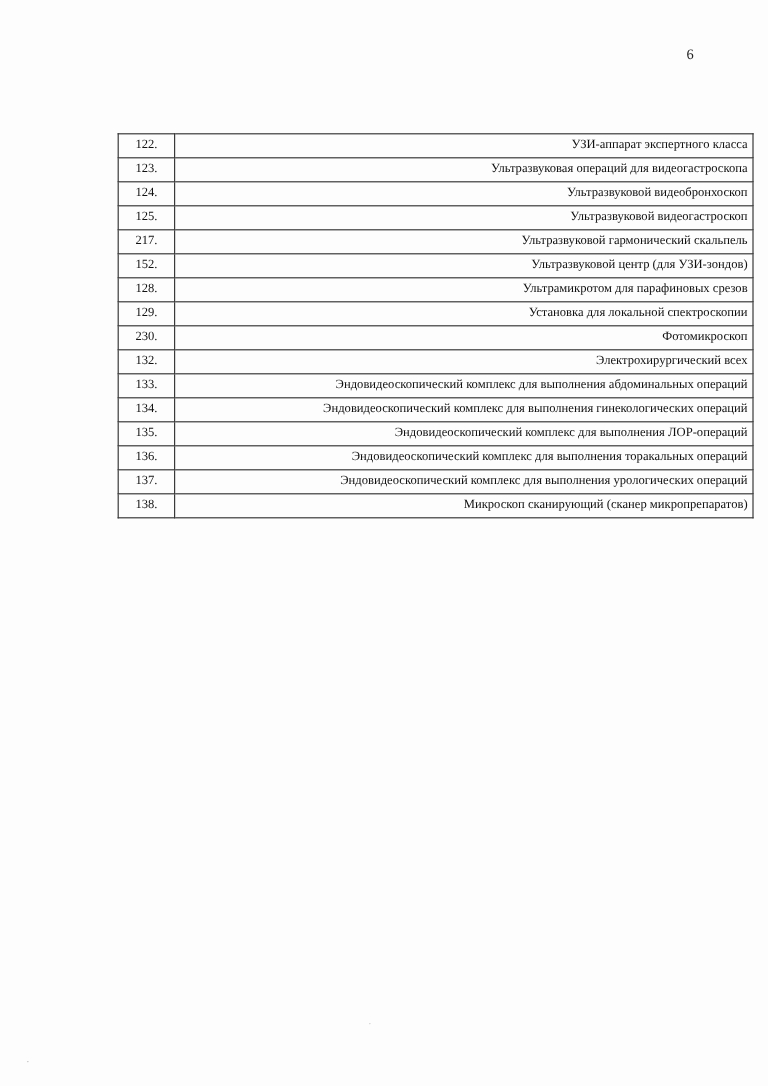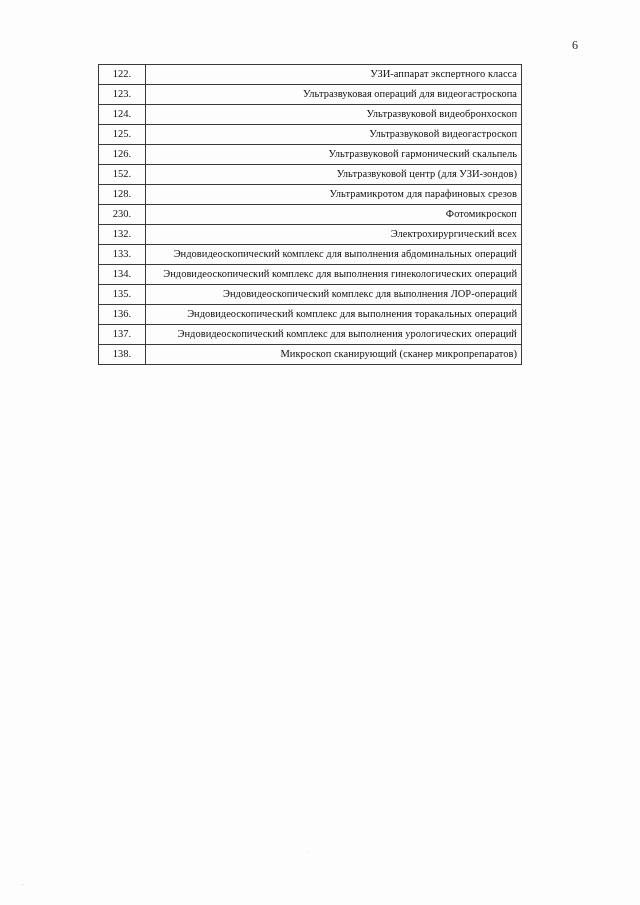--- a/index.html
+++ b/index.html
@@ -30,22 +30,23 @@
     color: #222;
   }
   .table-wrap {
     position: absolute;
     top: 64px;
     left: 98px;
     width: 478px;
   }
   table.equip {
     border-collapse: collapse;
-    width: 424px;
+    width: 530px;
     table-layout: fixed;
+    margin-top: 47px;
   }
   table.equip td {
     border: 1px solid #3a3a3a;
     font-size: 10.5px;
     line-height: 1.15;
     padding: 2px 4px 3px 4px;
     font-family: "Liberation Serif", serif;
     color: #111;
     vertical-align: middle;
     height: 14px;
@@ -95,30 +96,34 @@
         </tr>
         <tr>
           <td class="num">124.</td>
           <td class="name">Ультразвуковой видеобронхоскоп</td>
         </tr>
         <tr>
           <td class="num">125.</td>
           <td class="name">Ультразвуковой видеогастроскоп</td>
         </tr>
         <tr>
-          <td class="num">126.</td>
+          <td class="num">217.</td>
           <td class="name">Ультразвуковой гармонический скальпель</td>
         </tr>
         <tr>
           <td class="num">152.</td>
           <td class="name">Ультразвуковой центр (для УЗИ-зондов)</td>
         </tr>
         <tr>
           <td class="num">128.</td>
           <td class="name">Ультрамикротом для парафиновых срезов</td>
+        </tr>
+        <tr>
+          <td class="num">129.</td>
+          <td class="name">Установка для локальной спектроскопии</td>
         </tr>
         <tr>
           <td class="num">230.</td>
           <td class="name">Фотомикроскоп</td>
         </tr>
         <tr>
           <td class="num">132.</td>
           <td class="name">Электрохирургический всех</td>
         </tr>
         <tr>

